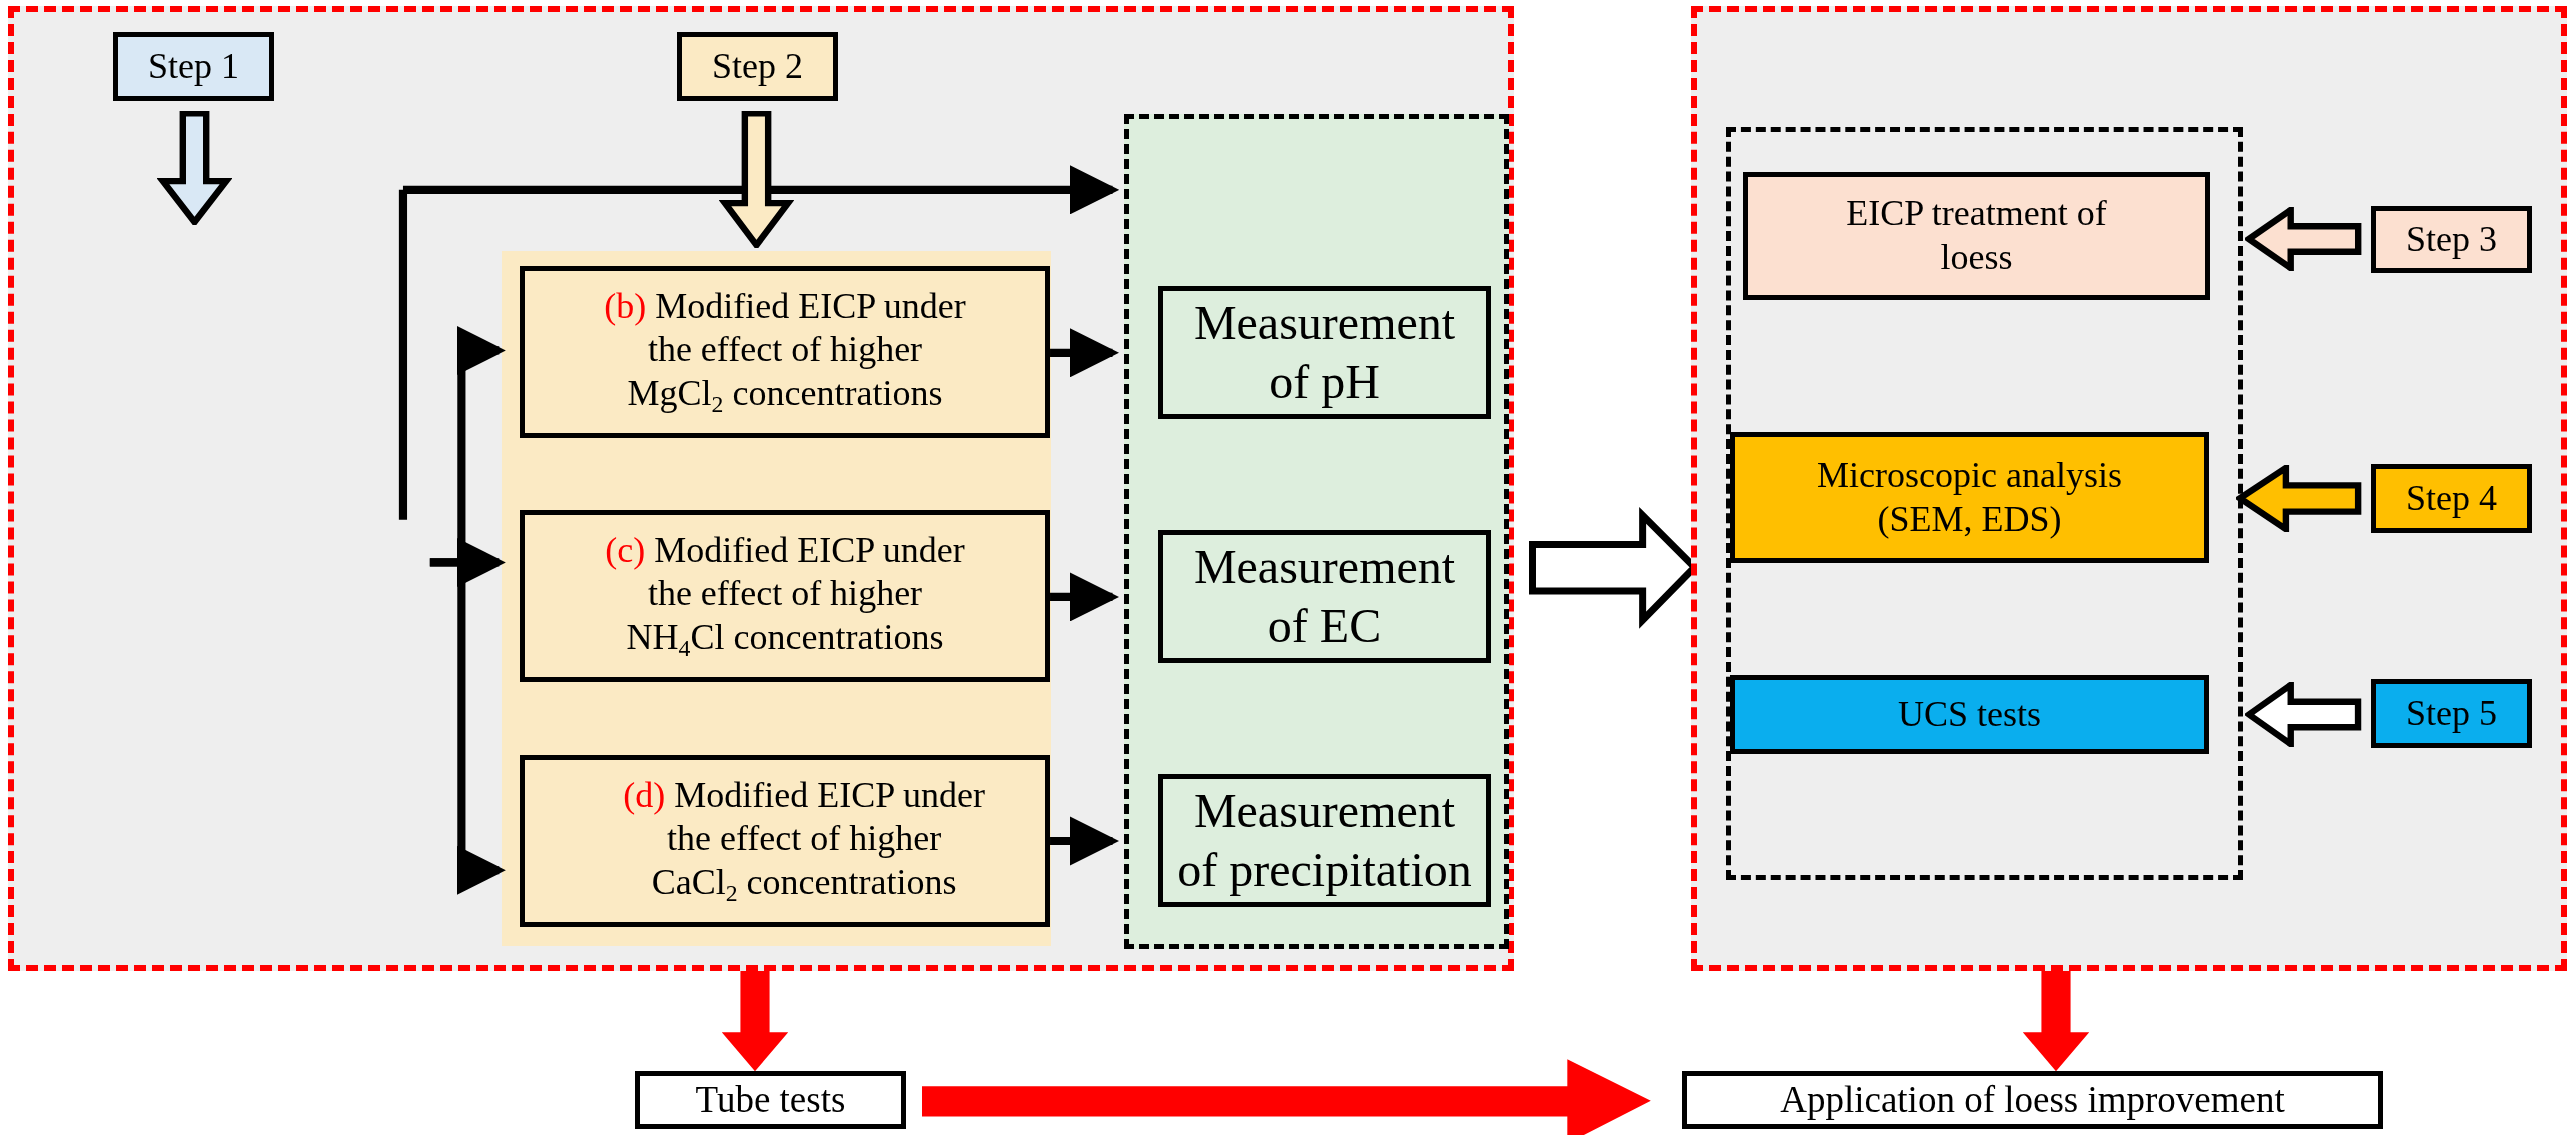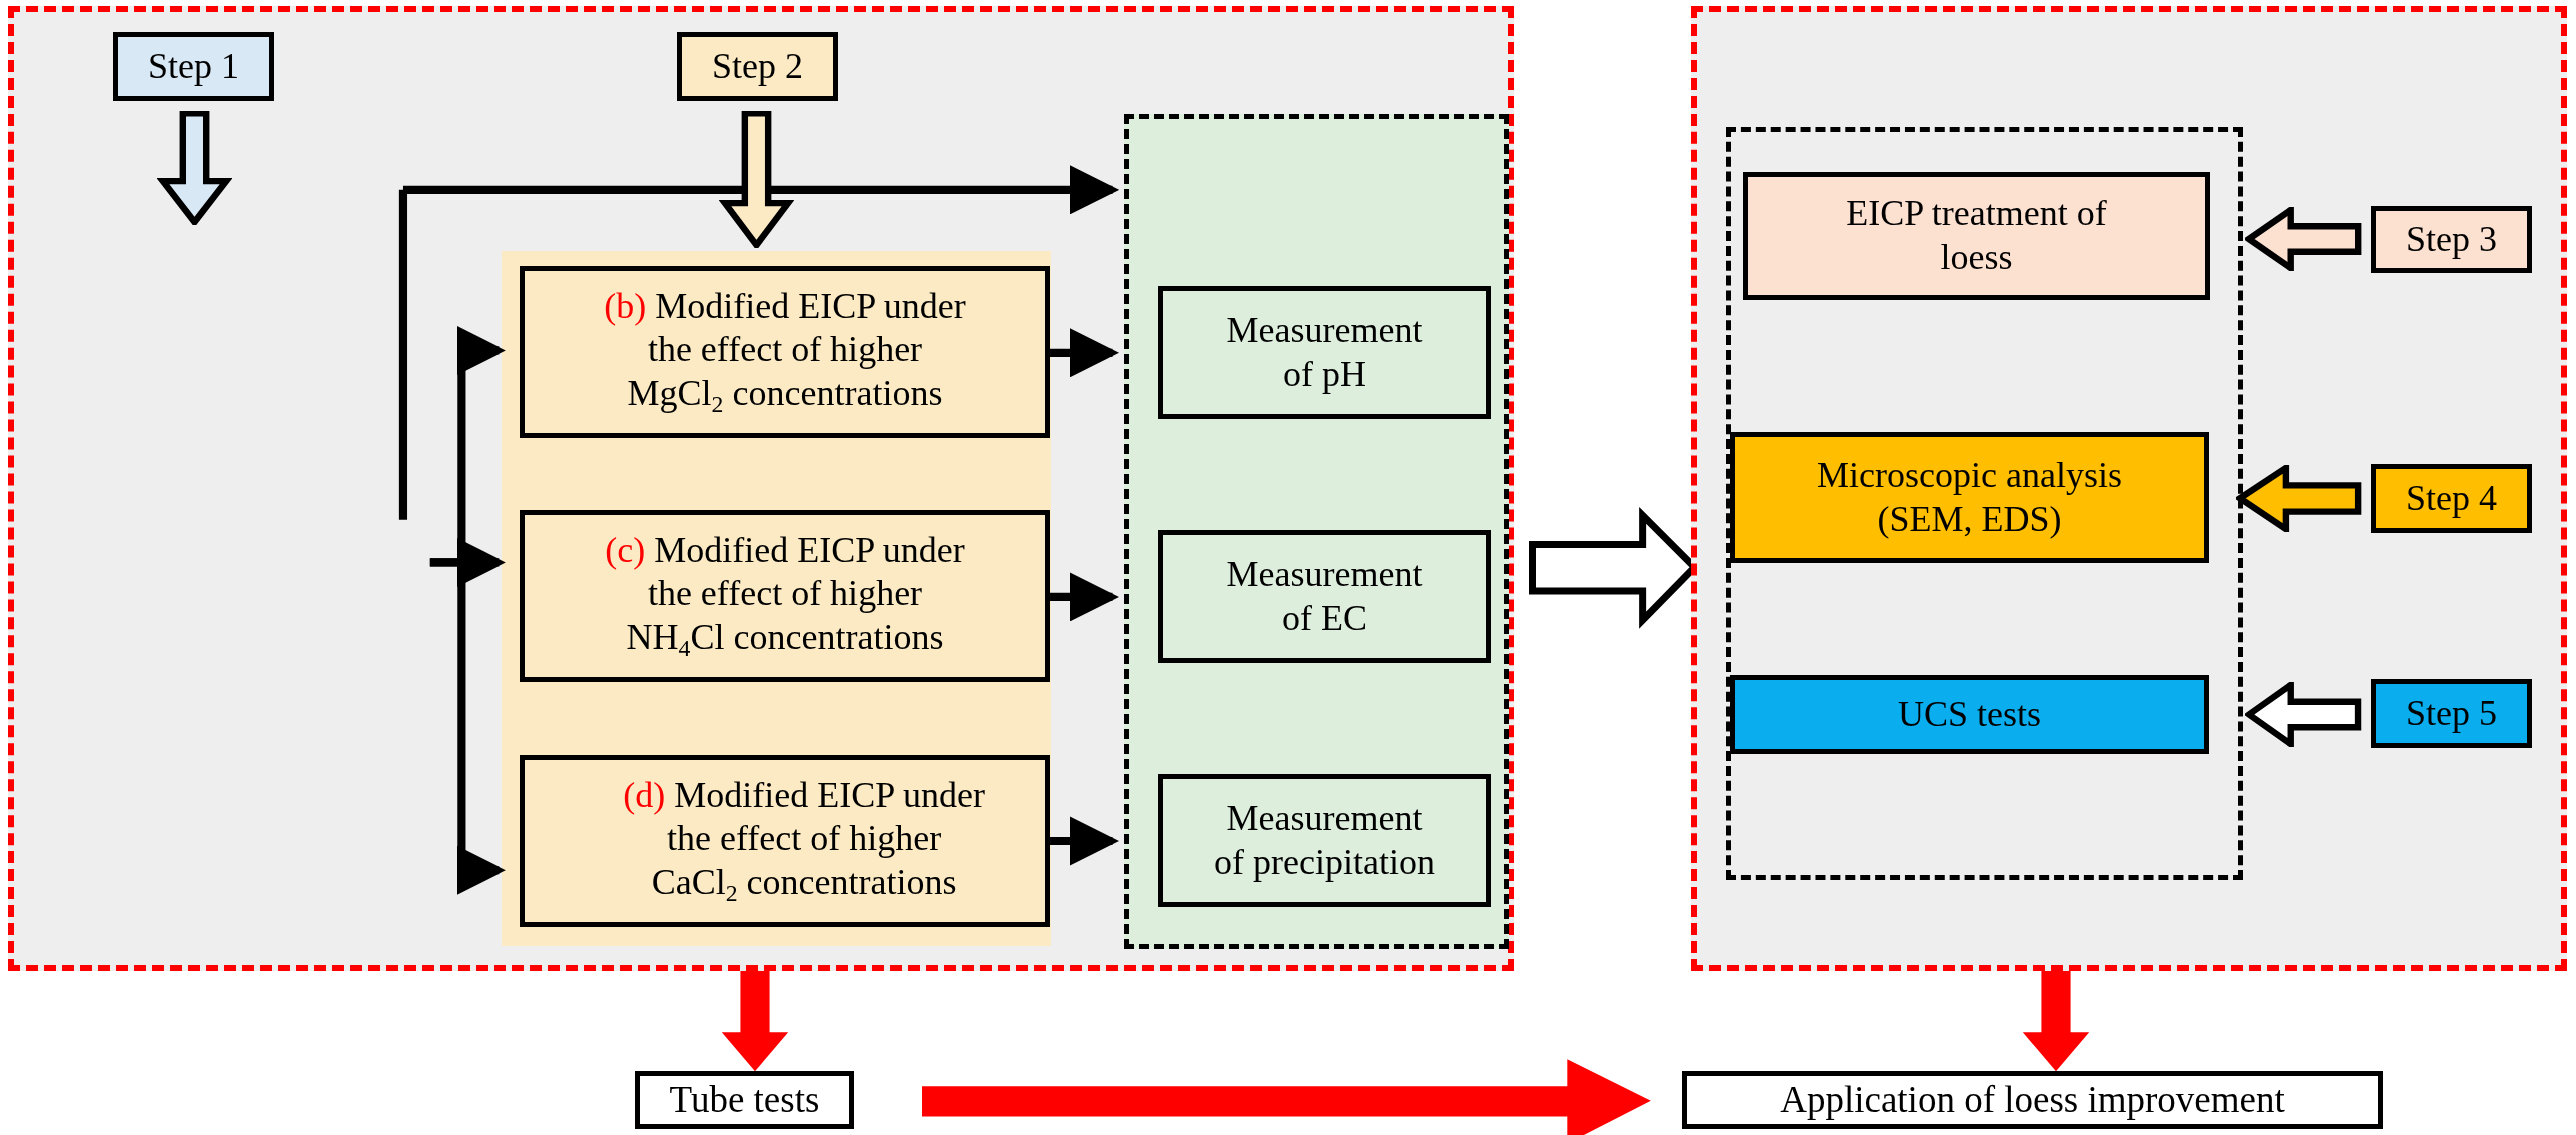--- a/index.html
+++ b/index.html
@@ -43,21 +43,21 @@
   .blue   {background:#d9e8f5;}
   .cream  {background:#fbeac4;}
   .green  {background:#ddeedd;}
   .peach  {background:#fce0d0;}
   .amber  {background:#ffbf00;}
   .cyan   {background:#0aaeee;}
   .white  {background:#ffffff;}
 
   .f-step   {font-size:36px;}
   .f-node   {font-size:36px;}
-  .f-meas   {font-size:36px;}
+  .f-meas   {font-size:48px;}
   .f-big    {font-size:37px;}
   .red-lbl  {color:#ff0000;}
   sub{font-size:0.66em;vertical-align:-0.30em;}
 
   svg.ov{position:absolute;left:0;top:0;width:2576px;height:1136px;overflow:visible;pointer-events:none;}
 </style>
 </head>
 <body>
 
 <div id="root">
@@ -219,21 +219,21 @@
   </div>
 
   <svg class="abs" style="left:2245px;top:682px;width:117px;height:65px;" viewBox="0 0 200 112">
     <path d="M194,34 L78,34 L78,5 L6,56 L78,107 L78,78 L194,78 Z" fill="#ffffff" stroke="#000" stroke-width="11" stroke-linejoin="miter"></path>
   </svg>
 
   <svg class="abs" style="left:717px;top:971px;width:76px;height:102px;" viewBox="0 0 130 175">
     <path d="M40,0 L90,0 L90,105 L122,105 L65,172 L8,105 L40,105 Z" fill="#ff0000"></path>
   </svg>
 
-  <div class="abs node white f-big" style="left:635px;top:1071px;width:219px;height:58px;">
+  <div class="abs node white f-big" style="left:635px;top:1071px;width:271px;height:58px;">
     <span>Tube tests</span>
   </div>
 
   <svg class="abs" style="left:922px;top:1058px;width:730px;height:88px;" viewBox="0 0 1250 150">
     <path d="M0,48 L1105,48 L1105,2 L1248,73 L1105,146 L1105,100 L0,100 Z" fill="#ff0000"></path>
   </svg>
 
   <svg class="abs" style="left:2018px;top:971px;width:76px;height:102px;" viewBox="0 0 130 175">
     <path d="M40,0 L90,0 L90,105 L122,105 L65,172 L8,105 L40,105 Z" fill="#ff0000"></path>
   </svg>

